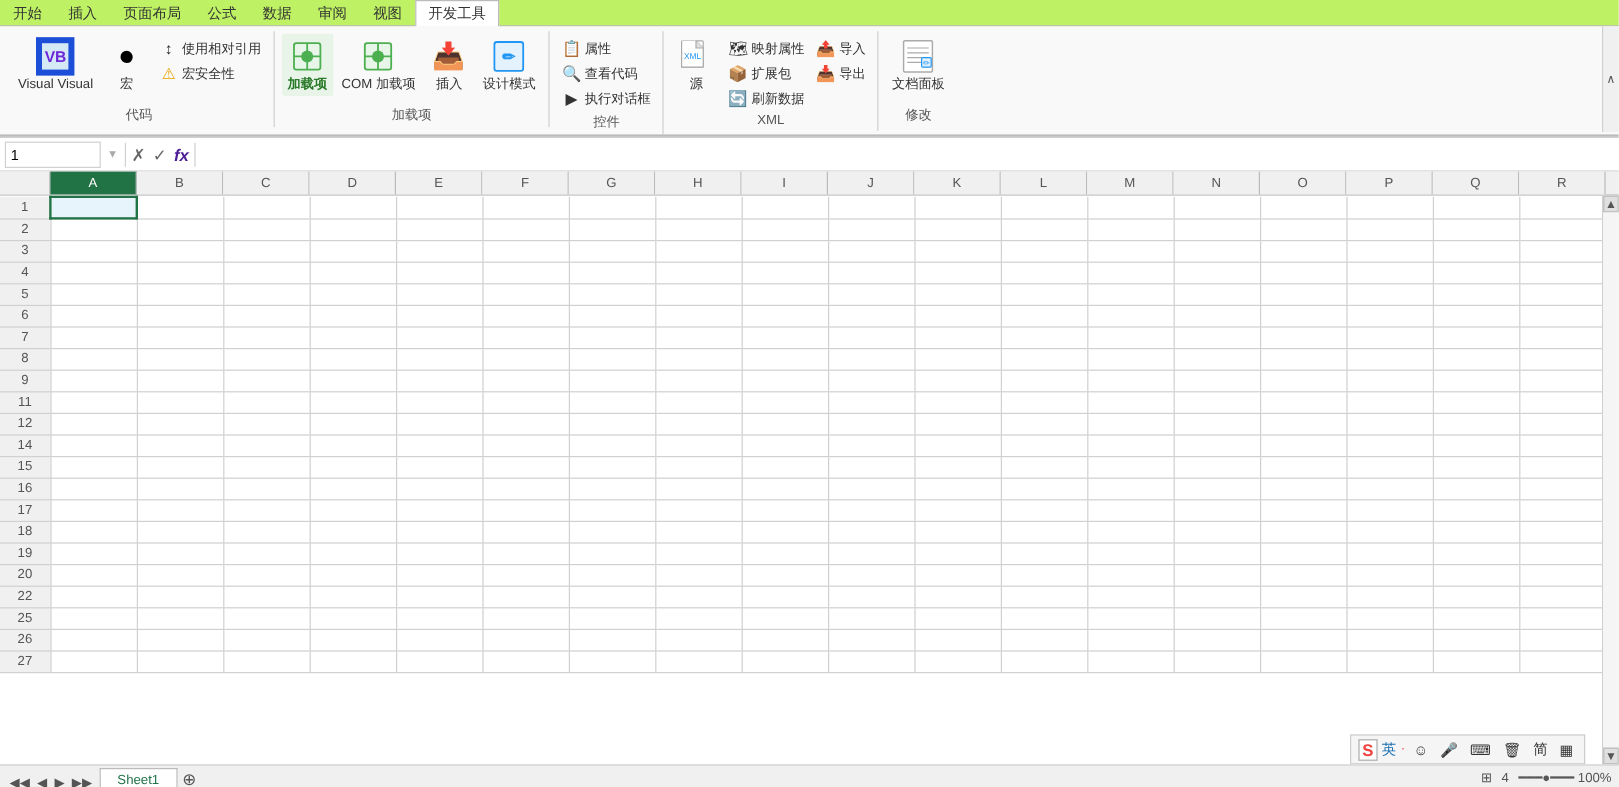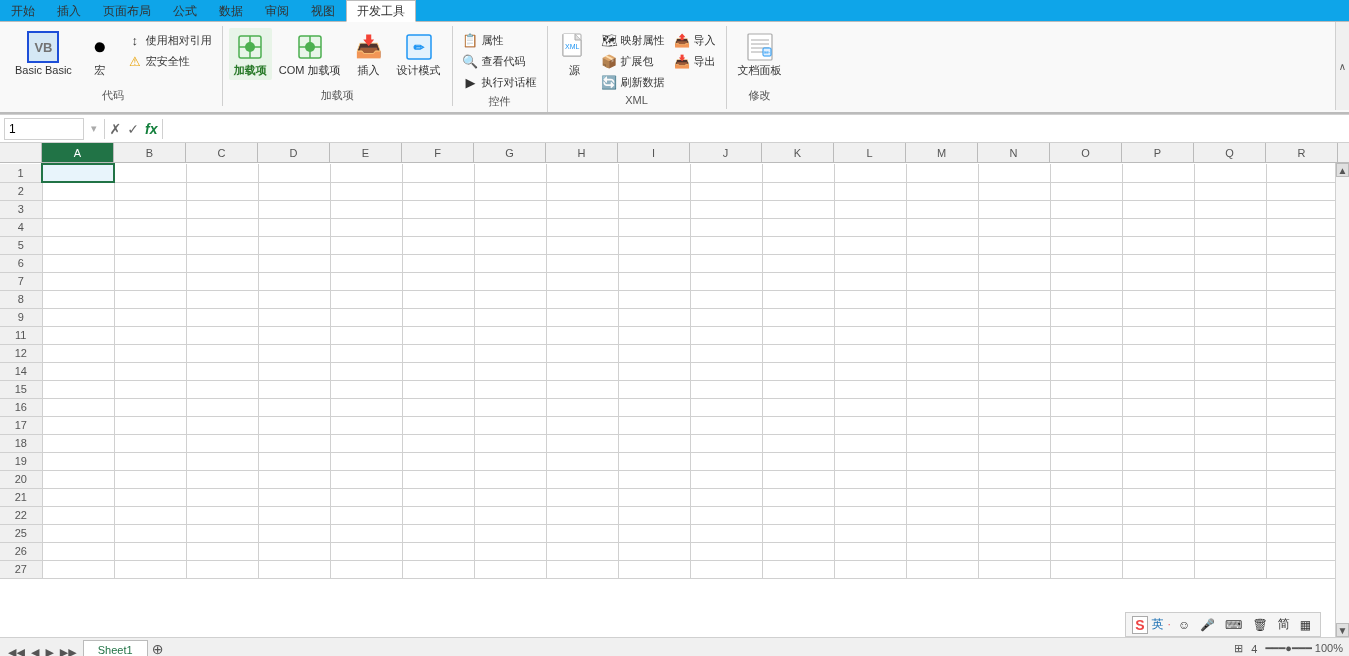--- a/index.html
+++ b/index.html
@@ -1,20 +1,20 @@
 <!DOCTYPE html>
 <html><head>
   <meta charset="utf-8">
   <style>
     * { margin: 0; padding: 0; box-sizing: border-box; }
     body { font-family: 'Microsoft YaHei', SimSun, Arial, sans-serif; font-size: 12px; background: #fff; overflow: hidden; width: 1349px; height: 656px; }
 
     
     .ribbon { background: #f0f0f0; border-bottom: 1px solid #d0d0d0; }
-    .ribbon-tabs { display: flex; background: #0ea5e9; border-bottom: 1px solid #bbb; height: 22px; }
+    .ribbon-tabs { display: flex; background: #bef264; border-bottom: 1px solid #bbb; height: 22px; }
     .ribbon-tab { padding: 2px 10px; font-size: 12px; cursor: pointer; color: #333; border: 1px solid transparent; border-bottom: none; }
     .ribbon-tab.active { background: #fff; border-color: #bbb; border-bottom: 1px solid #fff; margin-bottom: -1px; z-index: 1; }
     .ribbon-content { background: #f9f9f9; border-bottom: 2px solid #bbb; padding: 4px 4px 0 4px; display: flex; align-items: flex-start; min-height: 88px; position: relative; }
     .ribbon-group { display: flex; flex-direction: column; align-items: center; padding: 0 6px; border-right: 1px solid #d0d0d0; min-height: 80px; }
     .ribbon-group:last-child { border-right: none; }
     .ribbon-group-items { display: flex; align-items: flex-start; flex: 1; padding: 2px 0; gap: 2px; }
     .ribbon-group-label { font-size: 11px; color: #555; margin-top: auto; padding-bottom: 3px; text-align: center; width: 100%; }
     .ribbon-btn { display: flex; flex-direction: column; align-items: center; cursor: pointer; padding: 2px 4px; border: 1px solid transparent; border-radius: 2px; min-width: 36px; }
     .ribbon-btn .icon { width: 32px; height: 32px; display: flex; align-items: center; justify-content: center; font-size: 20px; }
     .ribbon-btn .btn-label { font-size: 11px; color: #333; text-align: center; line-height: 1.2; margin-top: 1px; white-space: nowrap; }
@@ -22,21 +22,21 @@
     .ribbon-btn-small .icon-sm { width: 16px; height: 16px; display: flex; align-items: center; justify-content: center; font-size: 13px; }
     .ribbon-small-group { display: flex; flex-direction: column; justify-content: flex-start; gap: 1px; padding-top: 2px; }
 
     
     .ribbon-btn.highlighted { background: #e8f4e8; }
     .ribbon-btn.highlighted .btn-label { color: #2a7a2a; font-weight: bold; }
 
     
     .formula-bar { display: flex; align-items: center; background: #fff; border-bottom: 1px solid #d0d0d0; height: 28px; padding: 0 4px; }
     .cell-ref-box { width: 80px; border: 1px solid #d0d0d0; padding: 2px 4px; font-size: 12px; height: 22px; margin-right: 2px; }
-    .formula-bar-icon { font-size: 14px; cursor: pointer; color: #15803d; padding: 1px 3px; }
+    .formula-bar-icon { font-size: 14px; cursor: pointer; color: #4c1d95; padding: 1px 3px; }
     .formula-bar-input { flex: 1; border: none; outline: none; font-size: 12px; height: 22px; padding: 0 4px; }
 
     
     .col-headers { display: flex; background: #f0f0f0; border-bottom: 1px solid #bbb; height: 20px; }
     .row-num-header { width: 42px; min-width: 42px; border-right: 1px solid #bbb; display: flex; align-items: center; justify-content: center; font-size: 11px; color: #555; background: #f0f0f0; }
     .col-header { display: flex; align-items: center; justify-content: center; font-size: 11px; color: #555; border-right: 1px solid #bbb; background: #f0f0f0; cursor: pointer; }
     .col-header.selected { background: #217346; color: #fff; }
     .row-num { display: table-cell; width: 42px; min-width: 42px; background: #f0f0f0; border-right: 1px solid #d0d0d0; border-bottom: 1px solid #d0d0d0; text-align: center; font-size: 11px; color: #555; padding: 1px 2px; vertical-align: middle; height: 18px; }
     .grid-cell { display: table-cell; border-right: 1px solid #d0d0d0; border-bottom: 1px solid #d0d0d0; height: 18px; min-width: 72px; max-width: 72px; overflow: hidden; padding: 1px 3px; font-size: 12px; vertical-align: middle; }
     .sheet-tab { padding: 2px 14px; border: 1px solid #bbb; border-bottom: none; background: #fff; cursor: pointer; font-size: 11px; height: 20px; display: flex; align-items: center; }
@@ -75,22 +75,22 @@
     <div class="ribbon-tab">审阅</div>
     <div class="ribbon-tab">视图</div>
     <div class="ribbon-tab active">开发工具</div>
   </div>
 
   <div class="ribbon-content">
 
     <div class="ribbon-group">
       <div class="ribbon-group-items">
         <div class="ribbon-btn">
-          <div class="icon" style="font-size:13px;font-weight:bold;color:#737373;background:#d5e8f5;width:32px;height:32px;border:2px solid #1d4ed8;display:flex;align-items:center;justify-content:center;">VB</div>
-          <div class="btn-label">Basic Basic</div>
+          <div class="icon" style="font-size:13px;font-weight:bold;color:#6d28d9;background:#d5e8f5;width:32px;height:32px;border:5px solid #1d4ed8;display:flex;align-items:center;justify-content:center;">VB</div>
+          <div class="btn-label">Visual Visual</div>
         </div>
         <div class="ribbon-btn">
           <div class="icon" style="font-size:22px;">⏺</div>
           <div class="btn-label">宏</div>
         </div>
         <div class="ribbon-small-group">
           <div class="ribbon-btn-small">
             <div class="icon-sm">↕</div>
             <span>使用相对引用</span>
           </div>
@@ -661,41 +661,20 @@
             <td class="grid-cell"></td>
             <td class="grid-cell"></td>
             <td class="grid-cell"></td>
             <td class="grid-cell"></td>
             <td class="grid-cell"></td>
             <td class="grid-cell"></td>
             <td class="grid-cell"></td>
             <td class="grid-cell"></td>
           </tr>
           <tr>
-            <td class="row-num">21</td>
-            <td class="grid-cell"></td>
-            <td class="grid-cell"></td>
-            <td class="grid-cell"></td>
-            <td class="grid-cell"></td>
-            <td class="grid-cell"></td>
-            <td class="grid-cell"></td>
-            <td class="grid-cell"></td>
-            <td class="grid-cell"></td>
-            <td class="grid-cell"></td>
-            <td class="grid-cell"></td>
-            <td class="grid-cell"></td>
-            <td class="grid-cell"></td>
-            <td class="grid-cell"></td>
-            <td class="grid-cell"></td>
-            <td class="grid-cell"></td>
-            <td class="grid-cell"></td>
-            <td class="grid-cell"></td>
-            <td class="grid-cell"></td>
-          </tr>
-          <tr>
             <td class="row-num">22</td>
             <td class="grid-cell"></td>
             <td class="grid-cell"></td>
             <td class="grid-cell"></td>
             <td class="grid-cell"></td>
             <td class="grid-cell"></td>
             <td class="grid-cell"></td>
             <td class="grid-cell"></td>
             <td class="grid-cell"></td>
             <td class="grid-cell"></td>

